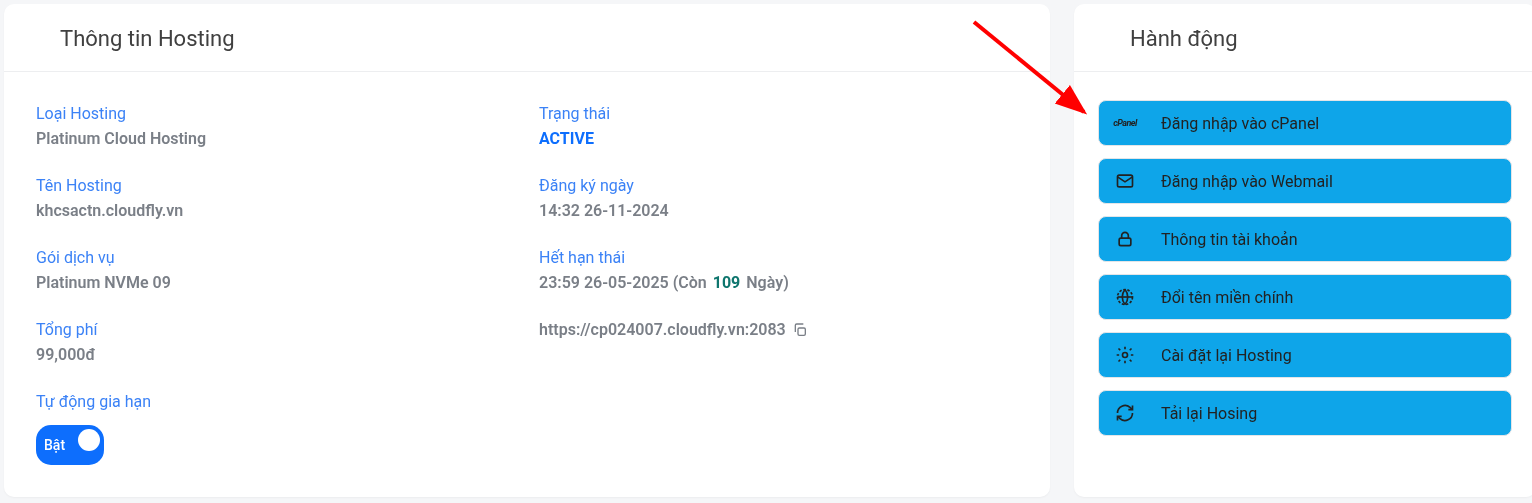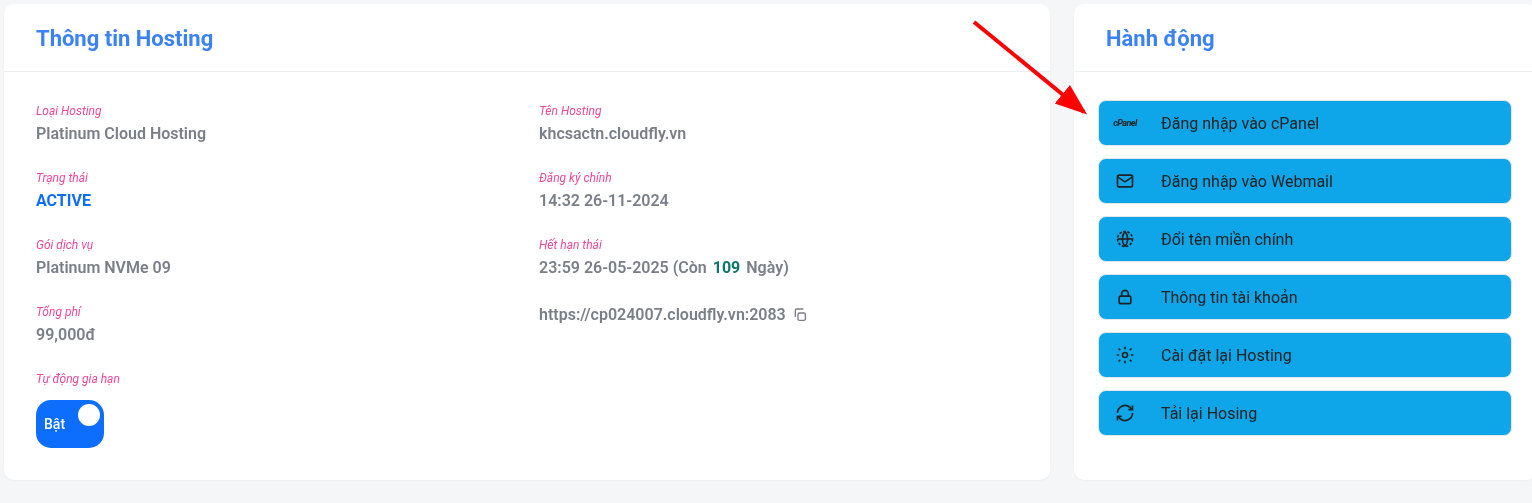--- a/index.html
+++ b/index.html
@@ -25,35 +25,35 @@
   .right {
     width: 462px;
     padding: 0 0 24px 0;
   }
   .card-header {
     padding: 22px 32px 20px 32px;
     border-bottom: 1px solid #edeef0;
   }
   .card-title {
     font-size: 22px;
-    font-weight: 700;
-    color: #3b82f6;
+    font-weight: 400;
+    color: #404040;
+    margin-left: 24px;
   }
   .info-grid {
     display: grid;
     grid-template-columns: 1fr 1fr;
     gap: 28px 24px;
     padding: 32px 32px 8px 32px;
   }
   .field-label {
-    font-size: 12px;
-    color: #ec4899;
+    font-size: 16px;
+    color: #3b82f6;
     font-weight: 400;
     margin-bottom: 6px;
-    font-style: italic;
   }
   .field-value {
     font-size: 16px;
     color: #7a7f87;
     font-weight: 600;
     display: inline-flex;
     align-items: center;
     gap: 6px;
     flex-wrap: wrap;
   }
@@ -64,21 +64,21 @@
     font-size: 16px;
   }
   .copy-icon {
     width: 16px; height: 16px;
     display: inline-block;
     cursor: pointer;
   }
   .copy-icon svg { width:16px; height:16px; stroke:#7a7f87; }
   .toggle {
     position: relative;
-    width: 68px; height: 48px;
+    width: 68px; height: 40px;
     background: #0d6efd;
     border-radius: 15px;
     display: inline-flex;
     align-items: center;
     padding: 0 8px;
     cursor: pointer;
     margin-top: 8px;
   }
   .toggle-label {
     color: #fff; font-size: 14px; font-weight: 500;
@@ -136,31 +136,31 @@
       <div class="card-title">Thông tin Hosting</div>
     </div>
     <div class="info-grid">
 
       <div>
         <div class="field-label">Loại Hosting</div>
         <div class="field-value">Platinum Cloud Hosting</div>
       </div>
 
       <div>
+        <div class="field-label">Trạng thái</div>
+        <div class="status-active">ACTIVE</div>
+      </div>
+
+      <div>
         <div class="field-label">Tên Hosting</div>
         <div class="field-value">khcsactn.cloudfly.vn</div>
       </div>
 
       <div>
-        <div class="field-label">Trạng thái</div>
-        <div class="status-active">ACTIVE</div>
-      </div>
-
-      <div>
-        <div class="field-label">Đăng ký chính</div>
+        <div class="field-label">Đăng ký ngày</div>
         <div class="field-value">14:32 26-11-2024</div>
       </div>
 
       <div>
         <div class="field-label">Gói dịch vụ</div>
         <div class="field-value">Platinum NVMe 09</div>
       </div>
 
       <div>
         <div class="field-label">Hết hạn thái</div>
@@ -216,35 +216,35 @@
               <svg viewBox="0 0 24 24" stroke-width="2">
                 <rect x="3" y="5" width="18" height="14" rx="2"></rect>
                 <path d="M3 7l9 6 9-6"></path>
               </svg>
             </span>
             <span>Đăng nhập vào Webmail</span>
           </button>
           <button class="action-btn">
             <span class="action-icon">
               <svg viewBox="0 0 24 24" stroke-width="2">
+                <rect x="5" y="11" width="14" height="9" rx="2"></rect>
+                <path d="M8 11V8a4 4 0 0 1 8 0v3"></path>
+              </svg>
+            </span>
+            <span>Thông tin tài khoản</span>
+          </button>
+          <button class="action-btn">
+            <span class="action-icon">
+              <svg viewBox="0 0 24 24" stroke-width="2">
                 <circle cx="12" cy="12" r="9" stroke-dasharray="3 2"></circle>
                 <path d="M3 12h18"></path>
                 <path d="M12 3a14 14 0 0 1 0 18M12 3a14 14 0 0 0 0 18"></path>
               </svg>
             </span>
             <span>Đổi tên miền chính</span>
-          </button>
-          <button class="action-btn">
-            <span class="action-icon">
-              <svg viewBox="0 0 24 24" stroke-width="2">
-                <rect x="5" y="11" width="14" height="9" rx="2"></rect>
-                <path d="M8 11V8a4 4 0 0 1 8 0v3"></path>
-              </svg>
-            </span>
-            <span>Thông tin tài khoản</span>
           </button>
           <button class="action-btn">
             <span class="action-icon">
               <svg viewBox="0 0 24 24" stroke-width="2">
                 <circle cx="12" cy="12" r="3"></circle>
                 <path d="M12 2v3M12 19v3M4.2 4.2l2.1 2.1M17.7 17.7l2.1 2.1M2 12h3M19 12h3M4.2 19.8l2.1-2.1M17.7 6.3l2.1-2.1"></path>
               </svg>
             </span>
             <span>Cài đặt lại Hosting</span>
           </button>

